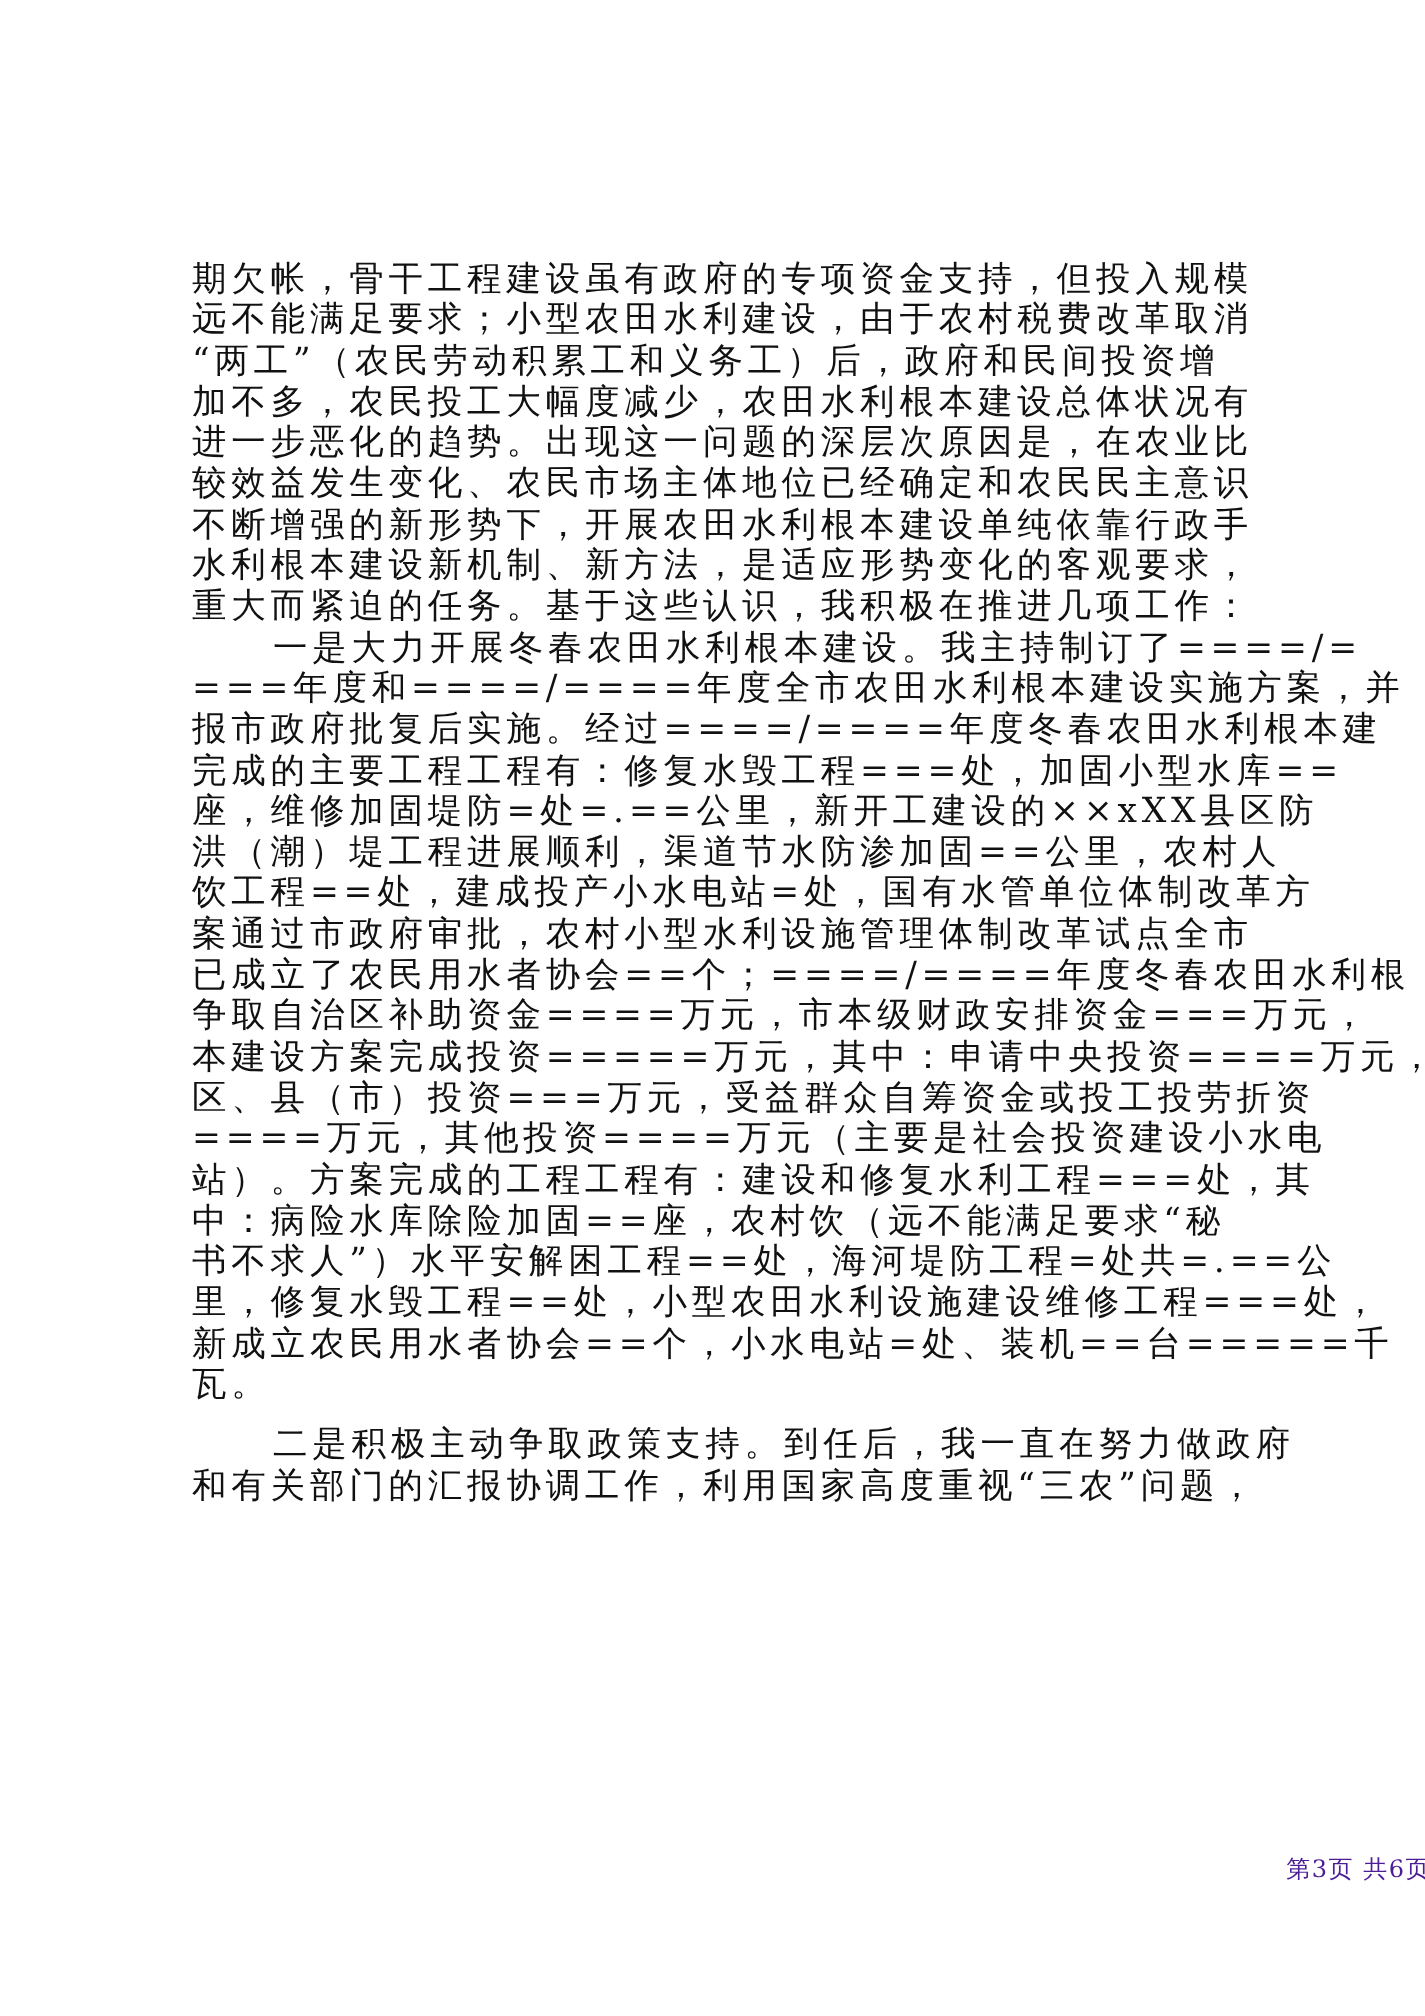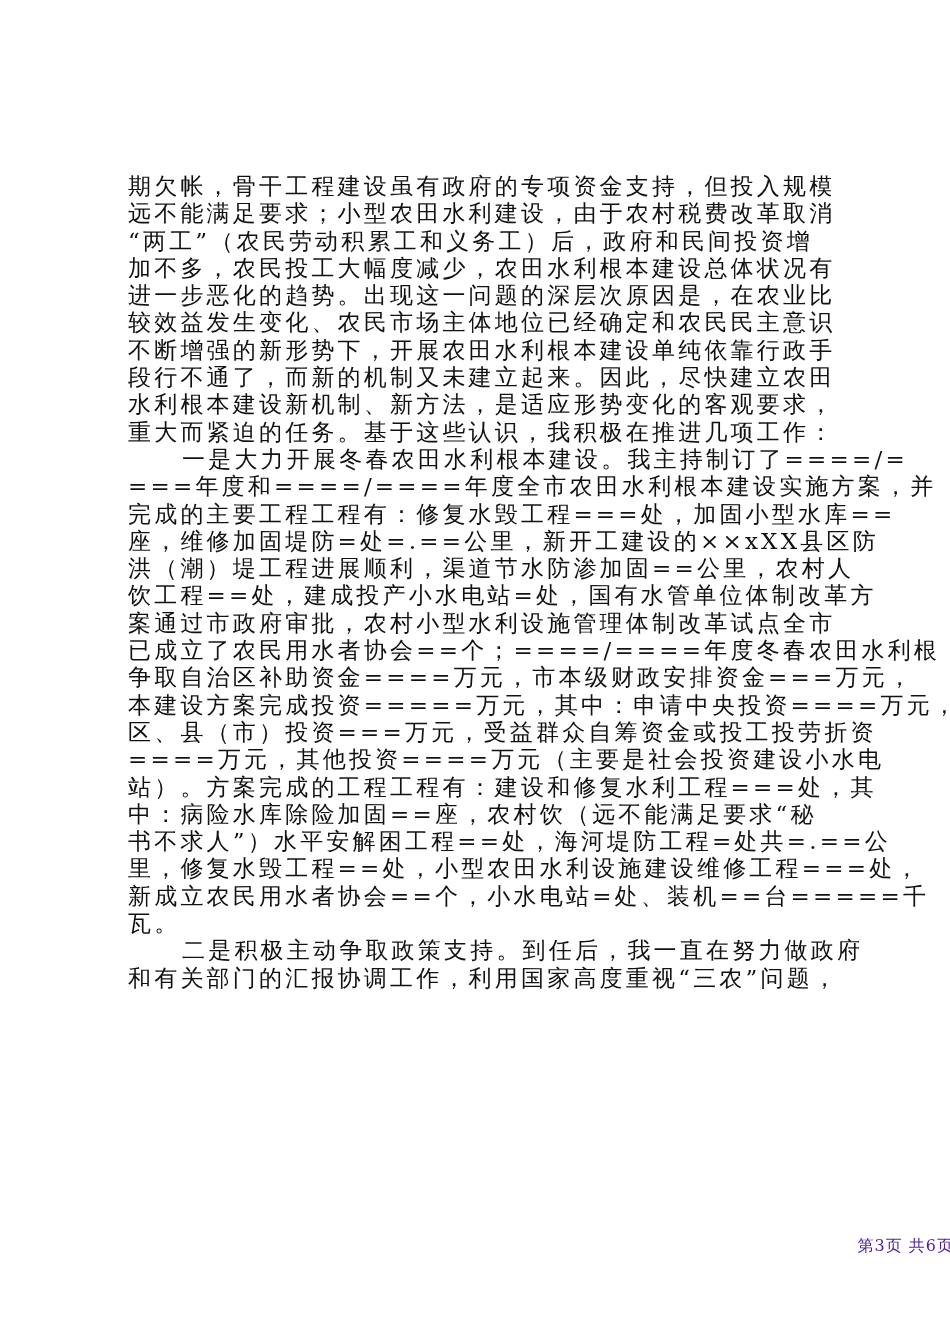--- a/index.html
+++ b/index.html
@@ -3,41 +3,41 @@
 <meta charset="utf-8">
 <style>
   html, body { margin: 0; padding: 0; background: #ffffff; }
   body { width: 950px; height: 1344px; position: relative; overflow: hidden;
          font-family: "DejaVu Serif", "Liberation Serif", serif; color: #111; }
   .page { position: absolute; left: 0; top: 0; width: 950px; height: 1344px; background: #fff; }
   .body-text { position: absolute; left: 128px; top: 173px; width: 712px; }
   .line { height: 27.3px; line-height: 27.3px; font-size: 23px; white-space: nowrap;
           letter-spacing: 3.2px; overflow: visible; }
   .line.indent { padding-left: 54px; }
-  .line.gap { margin-top: 0; }
+  .line.gap { margin-top: 13px; }
   .footer { position: absolute; top: 1236px; left: 4px; width: 950px; text-align: right;
             font-size: 16px; color: #4c1d95; letter-spacing: 1px; }
 </style>
 </head>
 <body>
 
 <div class="page">
   <div class="body-text">
     <div class="line">期欠帐，骨干工程建设虽有政府的专项资金支持，但投入规模</div>
     <div class="line">远不能满足要求；小型农田水利建设，由于农村税费改革取消</div>
     <div class="line">“两工”（农民劳动积累工和义务工）后，政府和民间投资增</div>
     <div class="line">加不多，农民投工大幅度减少，农田水利根本建设总体状况有</div>
     <div class="line">进一步恶化的趋势。出现这一问题的深层次原因是，在农业比</div>
     <div class="line">较效益发生变化、农民市场主体地位已经确定和农民民主意识</div>
     <div class="line">不断增强的新形势下，开展农田水利根本建设单纯依靠行政手</div>
-    <div class="line">段行不通了，而新的机制又未建立起来。因此，尽快建立农田</div>
     <div class="line">水利根本建设新机制、新方法，是适应形势变化的客观要求，</div>
     <div class="line">重大而紧迫的任务。基于这些认识，我积极在推进几项工作：</div>
     <div class="line indent">一是大力开展冬春农田水利根本建设。我主持制订了====/=</div>
     <div class="line">===年度和====/====年度全市农田水利根本建设实施方案，并</div>
+    <div class="line">报市政府批复后实施。经过====/====年度冬春农田水利根本建</div>
     <div class="line">完成的主要工程工程有：修复水毁工程===处，加固小型水库==</div>
     <div class="line">座，维修加固堤防=处=.==公里，新开工建设的××xXX县区防</div>
     <div class="line">洪（潮）堤工程进展顺利，渠道节水防渗加固==公里，农村人</div>
     <div class="line">饮工程==处，建成投产小水电站=处，国有水管单位体制改革方</div>
     <div class="line">案通过市政府审批，农村小型水利设施管理体制改革试点全市</div>
     <div class="line">已成立了农民用水者协会==个；====/====年度冬春农田水利根</div>
     <div class="line">争取自治区补助资金====万元，市本级财政安排资金===万元，</div>
     <div class="line">本建设方案完成投资=====万元，其中：申请中央投资====万元，</div>
     <div class="line">区、县（市）投资===万元，受益群众自筹资金或投工投劳折资</div>
     <div class="line">====万元，其他投资====万元（主要是社会投资建设小水电</div>

